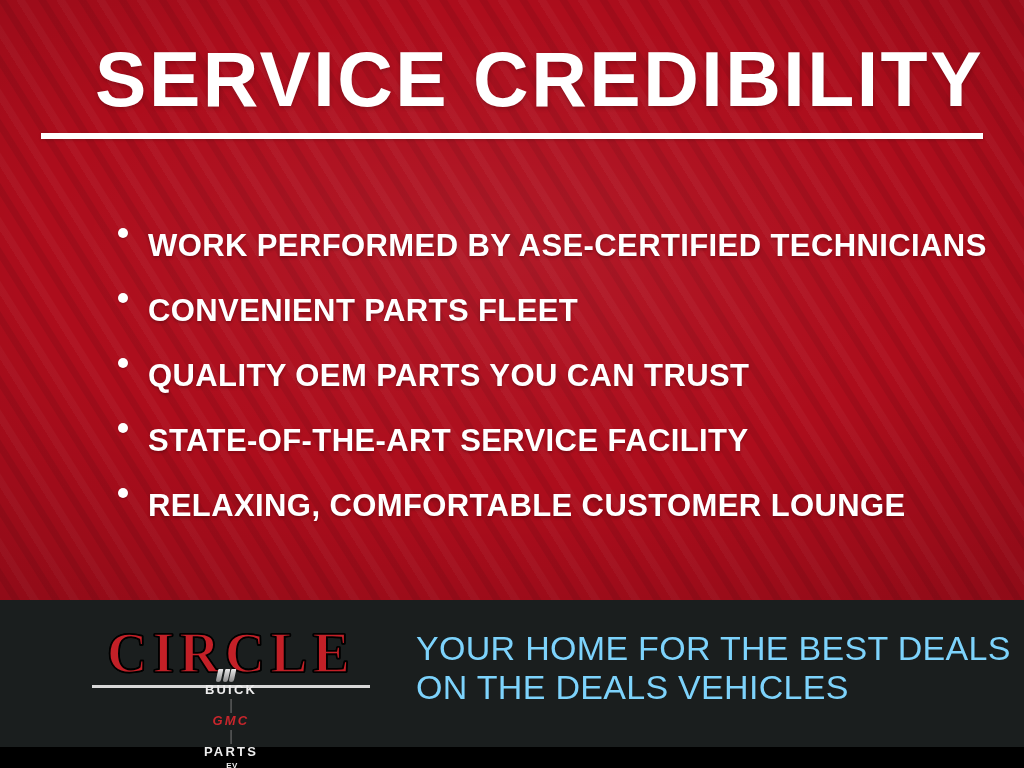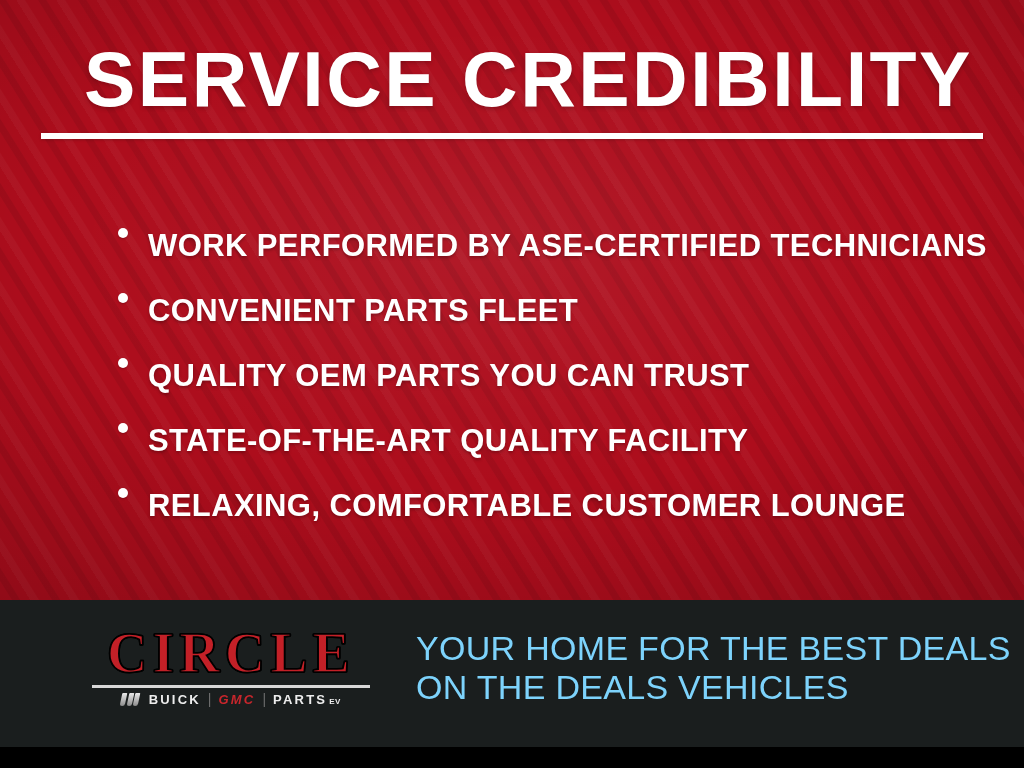--- a/index.html
+++ b/index.html
@@ -77,20 +77,21 @@
     left: 84px;
     top: 38px;
     width: 900px;
     font-size: 77px;
     line-height: 82px;
     font-weight: bold;
     color: #ffffff;
     letter-spacing: 2.5px;
     white-space: nowrap;
     text-shadow: 0 2px 4px rgba(0,0,0,0.22);
+    text-align: right;
   }
 
   .title-rule {
     position: absolute;
     left: 41px;
     top: 133px;
     width: 942px;
     height: 6px;
     background: #ffffff;
     box-shadow: 0 1px 3px rgba(0,0,0,0.20);
@@ -160,22 +161,23 @@
   .logo-rule {
     width: 278px;
     height: 3px;
     background: #d8d8d8;
     margin-top: 6px;
   }
   .brand-strip {
     display: flex;
     align-items: center;
     justify-content: center;
-    margin-top: 2px;
+    margin-top: 21px;
     height: 18px;
+    flex-direction: column;
   }
   .tri-shield {
     display: flex;
     align-items: flex-end;
     margin-right: 8px;
   }
   .tri-shield i {
     display: block;
     width: 5px;
     height: 13px;
@@ -247,21 +249,21 @@
       <span class="bullet-text">CONVENIENT PARTS FLEET</span>
     </div>
 
     <div class="bullet-row">
       <span class="bullet-dot"></span>
       <span class="bullet-text">QUALITY OEM PARTS YOU CAN TRUST</span>
     </div>
 
     <div class="bullet-row">
       <span class="bullet-dot"></span>
-      <span class="bullet-text">STATE-OF-THE-ART QUALITY FACILITY</span>
+      <span class="bullet-text">STATE-OF-THE-ART SERVICE FACILITY</span>
     </div>
 
     <div class="bullet-row">
       <span class="bullet-dot"></span>
       <span class="bullet-text">RELAXING, COMFORTABLE CUSTOMER LOUNGE</span>
     </div>
 
   </div>
 
   <div class="footer">

